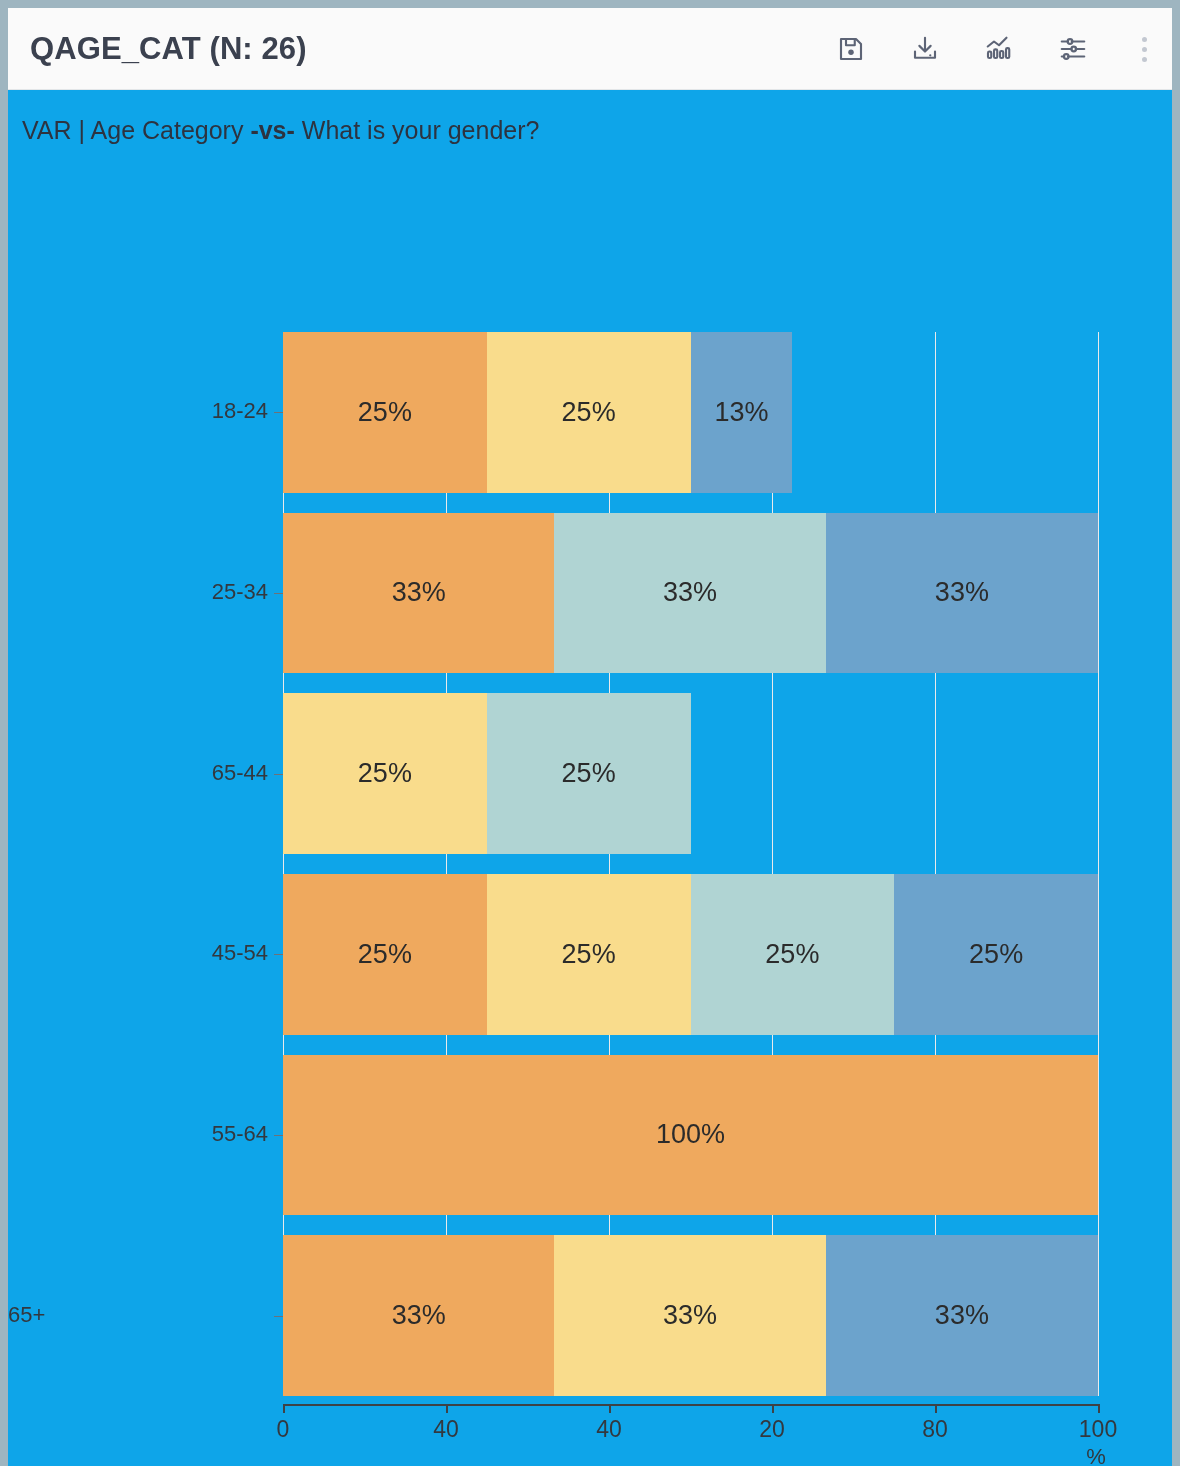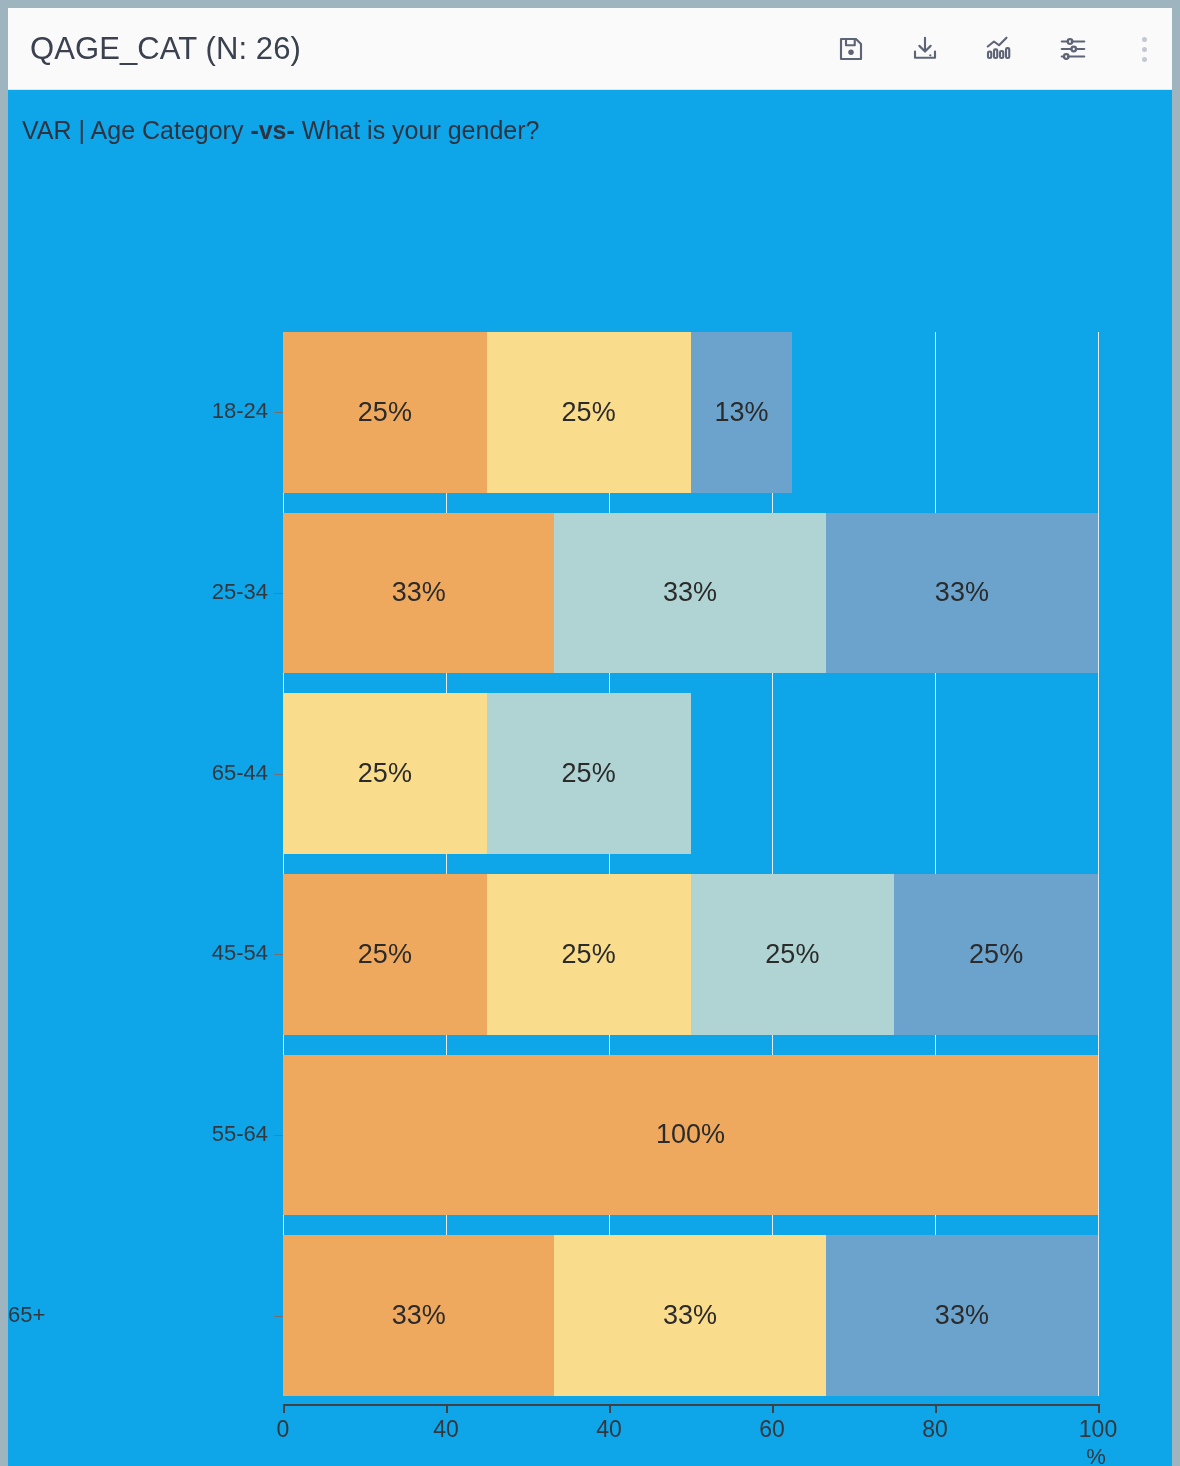--- a/index.html
+++ b/index.html
@@ -33,21 +33,21 @@
     border-bottom: 1px solid #e3e6e8;
     display: flex;
     align-items: center;
   }
   .header-title {
     font-size: 31px;
     color: #3b414f;
     letter-spacing: 0.1px;
     padding-left: 22px;
     white-space: nowrap;
-    font-weight: 400;
+    font-weight: 700;
   }
   .header-actions {
     position: absolute;
     right: 18px;
     top: 0;
     height: 82px;
     display: flex;
     align-items: center;
     gap: 40px;
   }
@@ -334,21 +334,21 @@
         </div>
       <div class="xaxis-line"></div>
       <div id="xaxis-layer">
           <div class="xtick" style="left: 275px;"></div>
           <div class="xtick-label" style="left: 275px;">0</div>
           <div class="xtick" style="left: 438px;"></div>
           <div class="xtick-label" style="left: 438px;">40</div>
           <div class="xtick" style="left: 601px;"></div>
           <div class="xtick-label" style="left: 601px;">40</div>
           <div class="xtick" style="left: 764px;"></div>
-          <div class="xtick-label" style="left: 764px;">60</div>
+          <div class="xtick-label" style="left: 764px;">20</div>
           <div class="xtick" style="left: 927px;"></div>
           <div class="xtick-label" style="left: 927px;">80</div>
           <div class="xtick" style="left: 1090px;"></div>
           <div class="xtick-label" style="left: 1090px;">100</div>
         </div>
       <div class="xaxis-unit">%</div>
 
     </div>
 
   </div>

